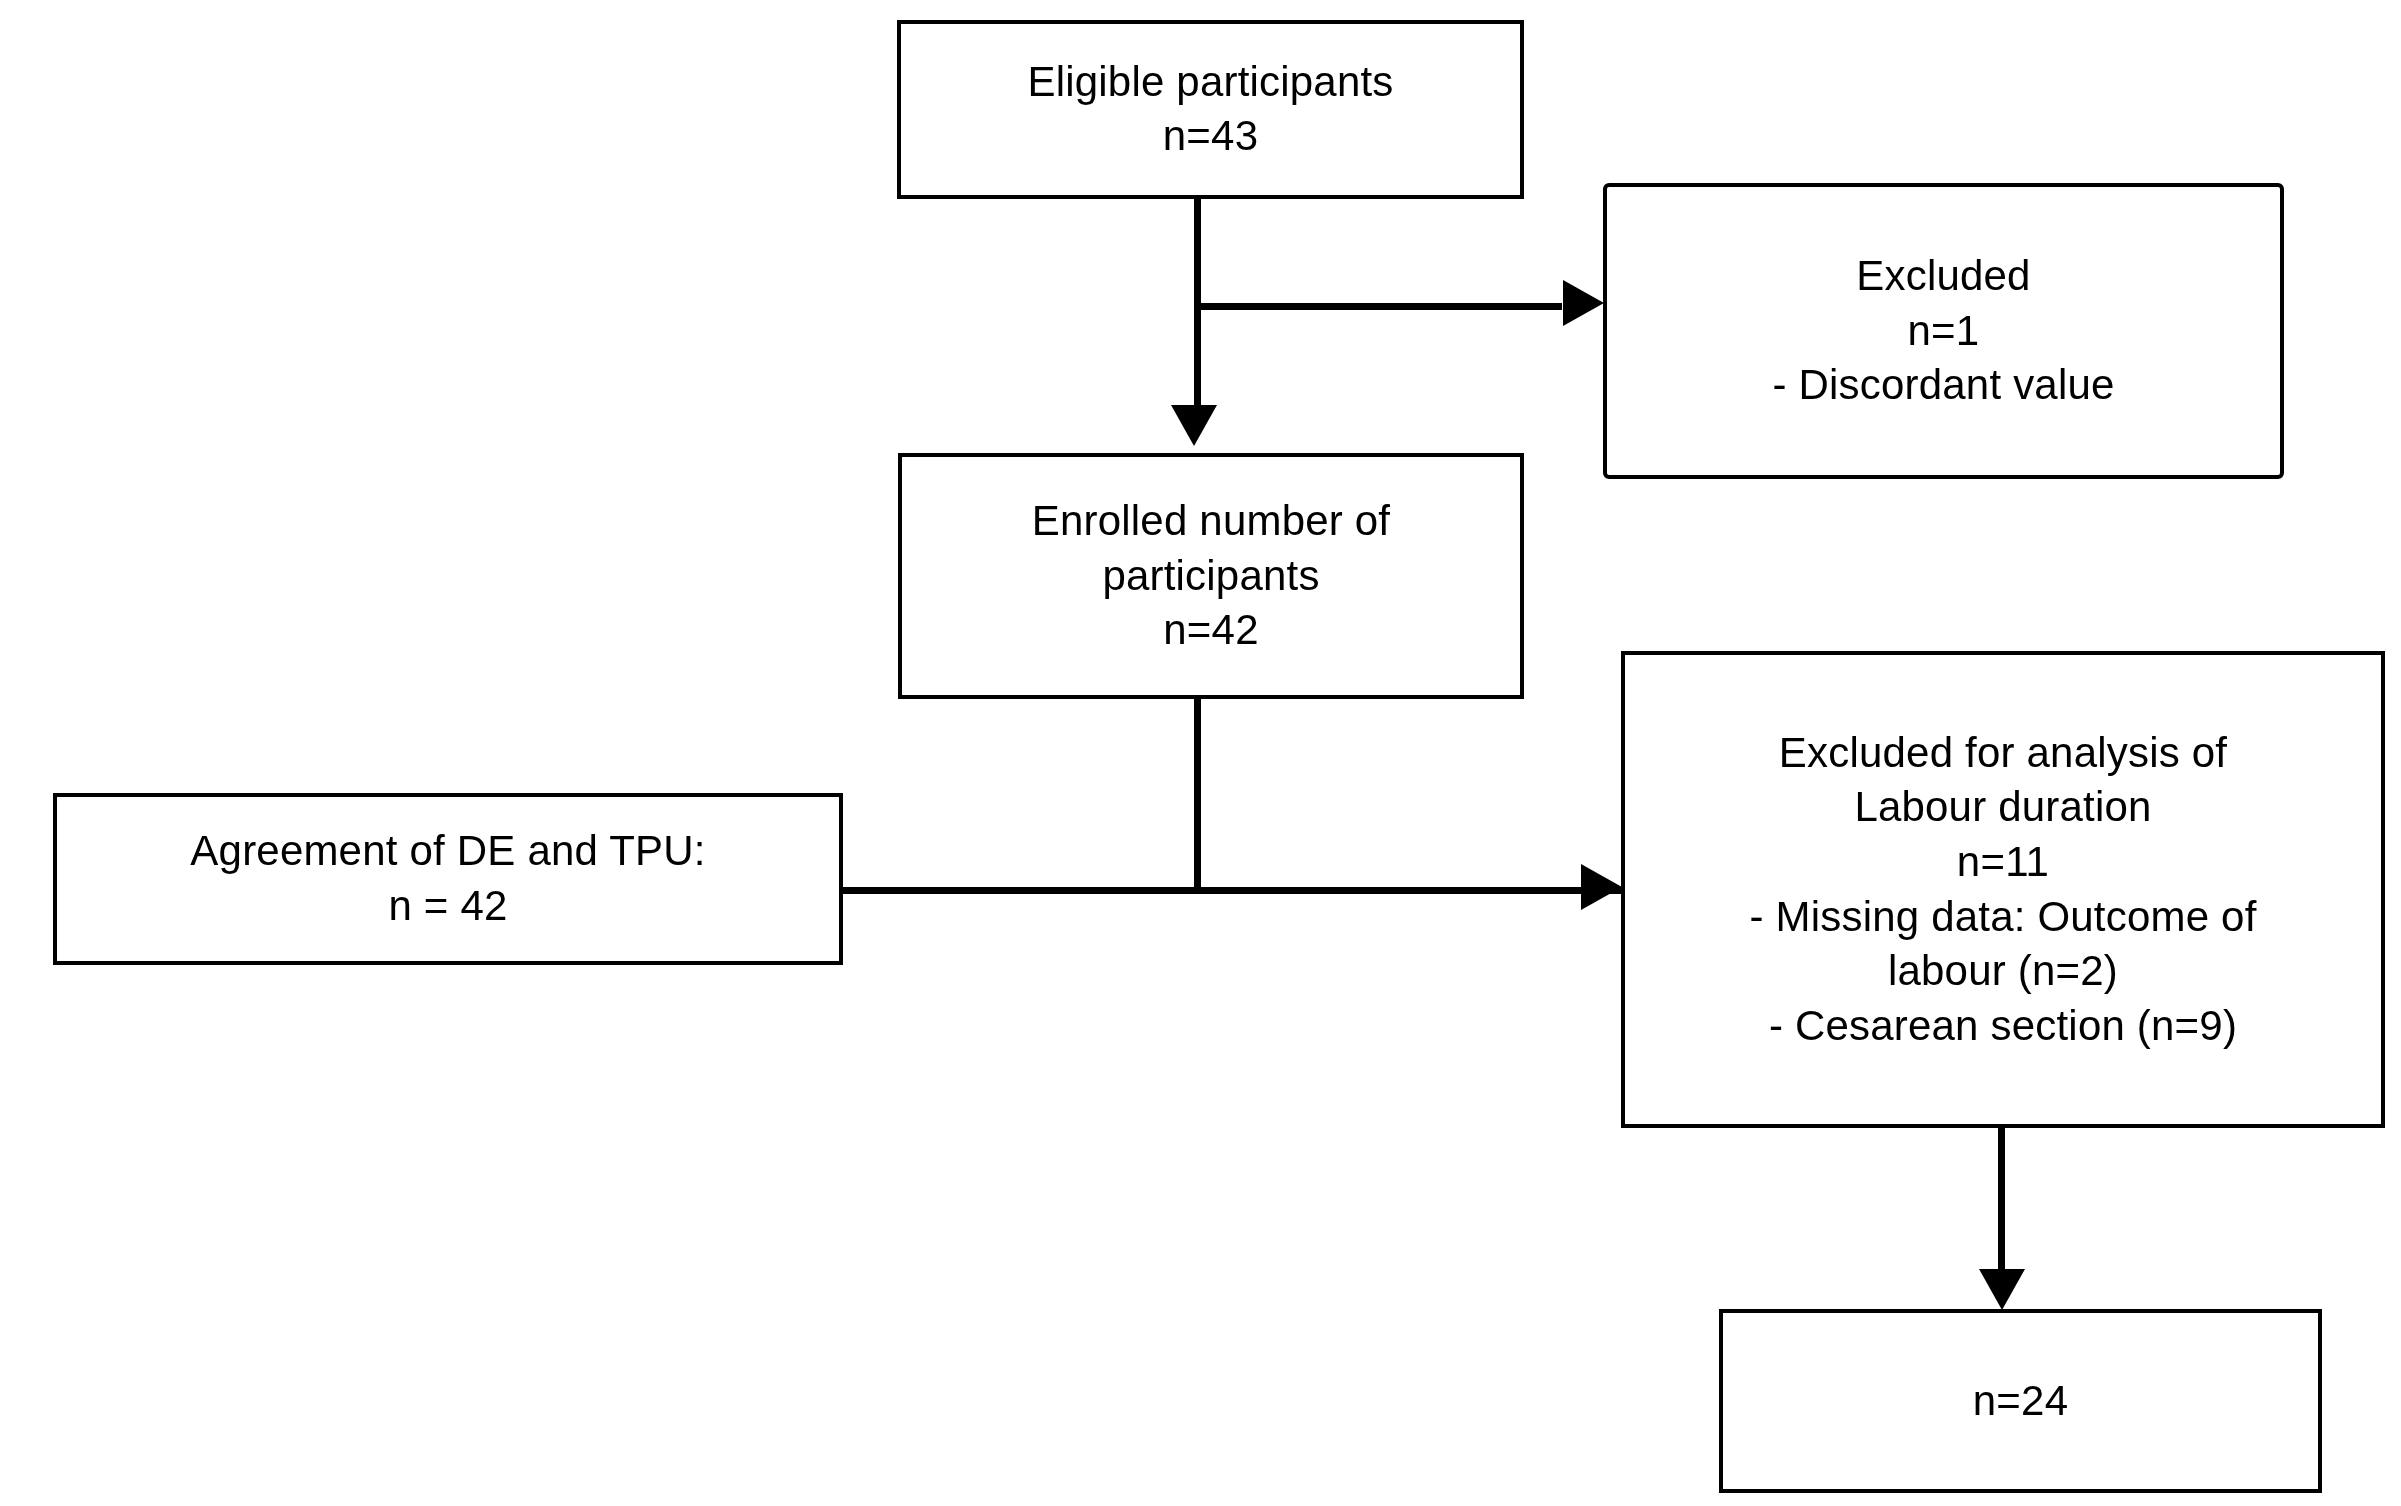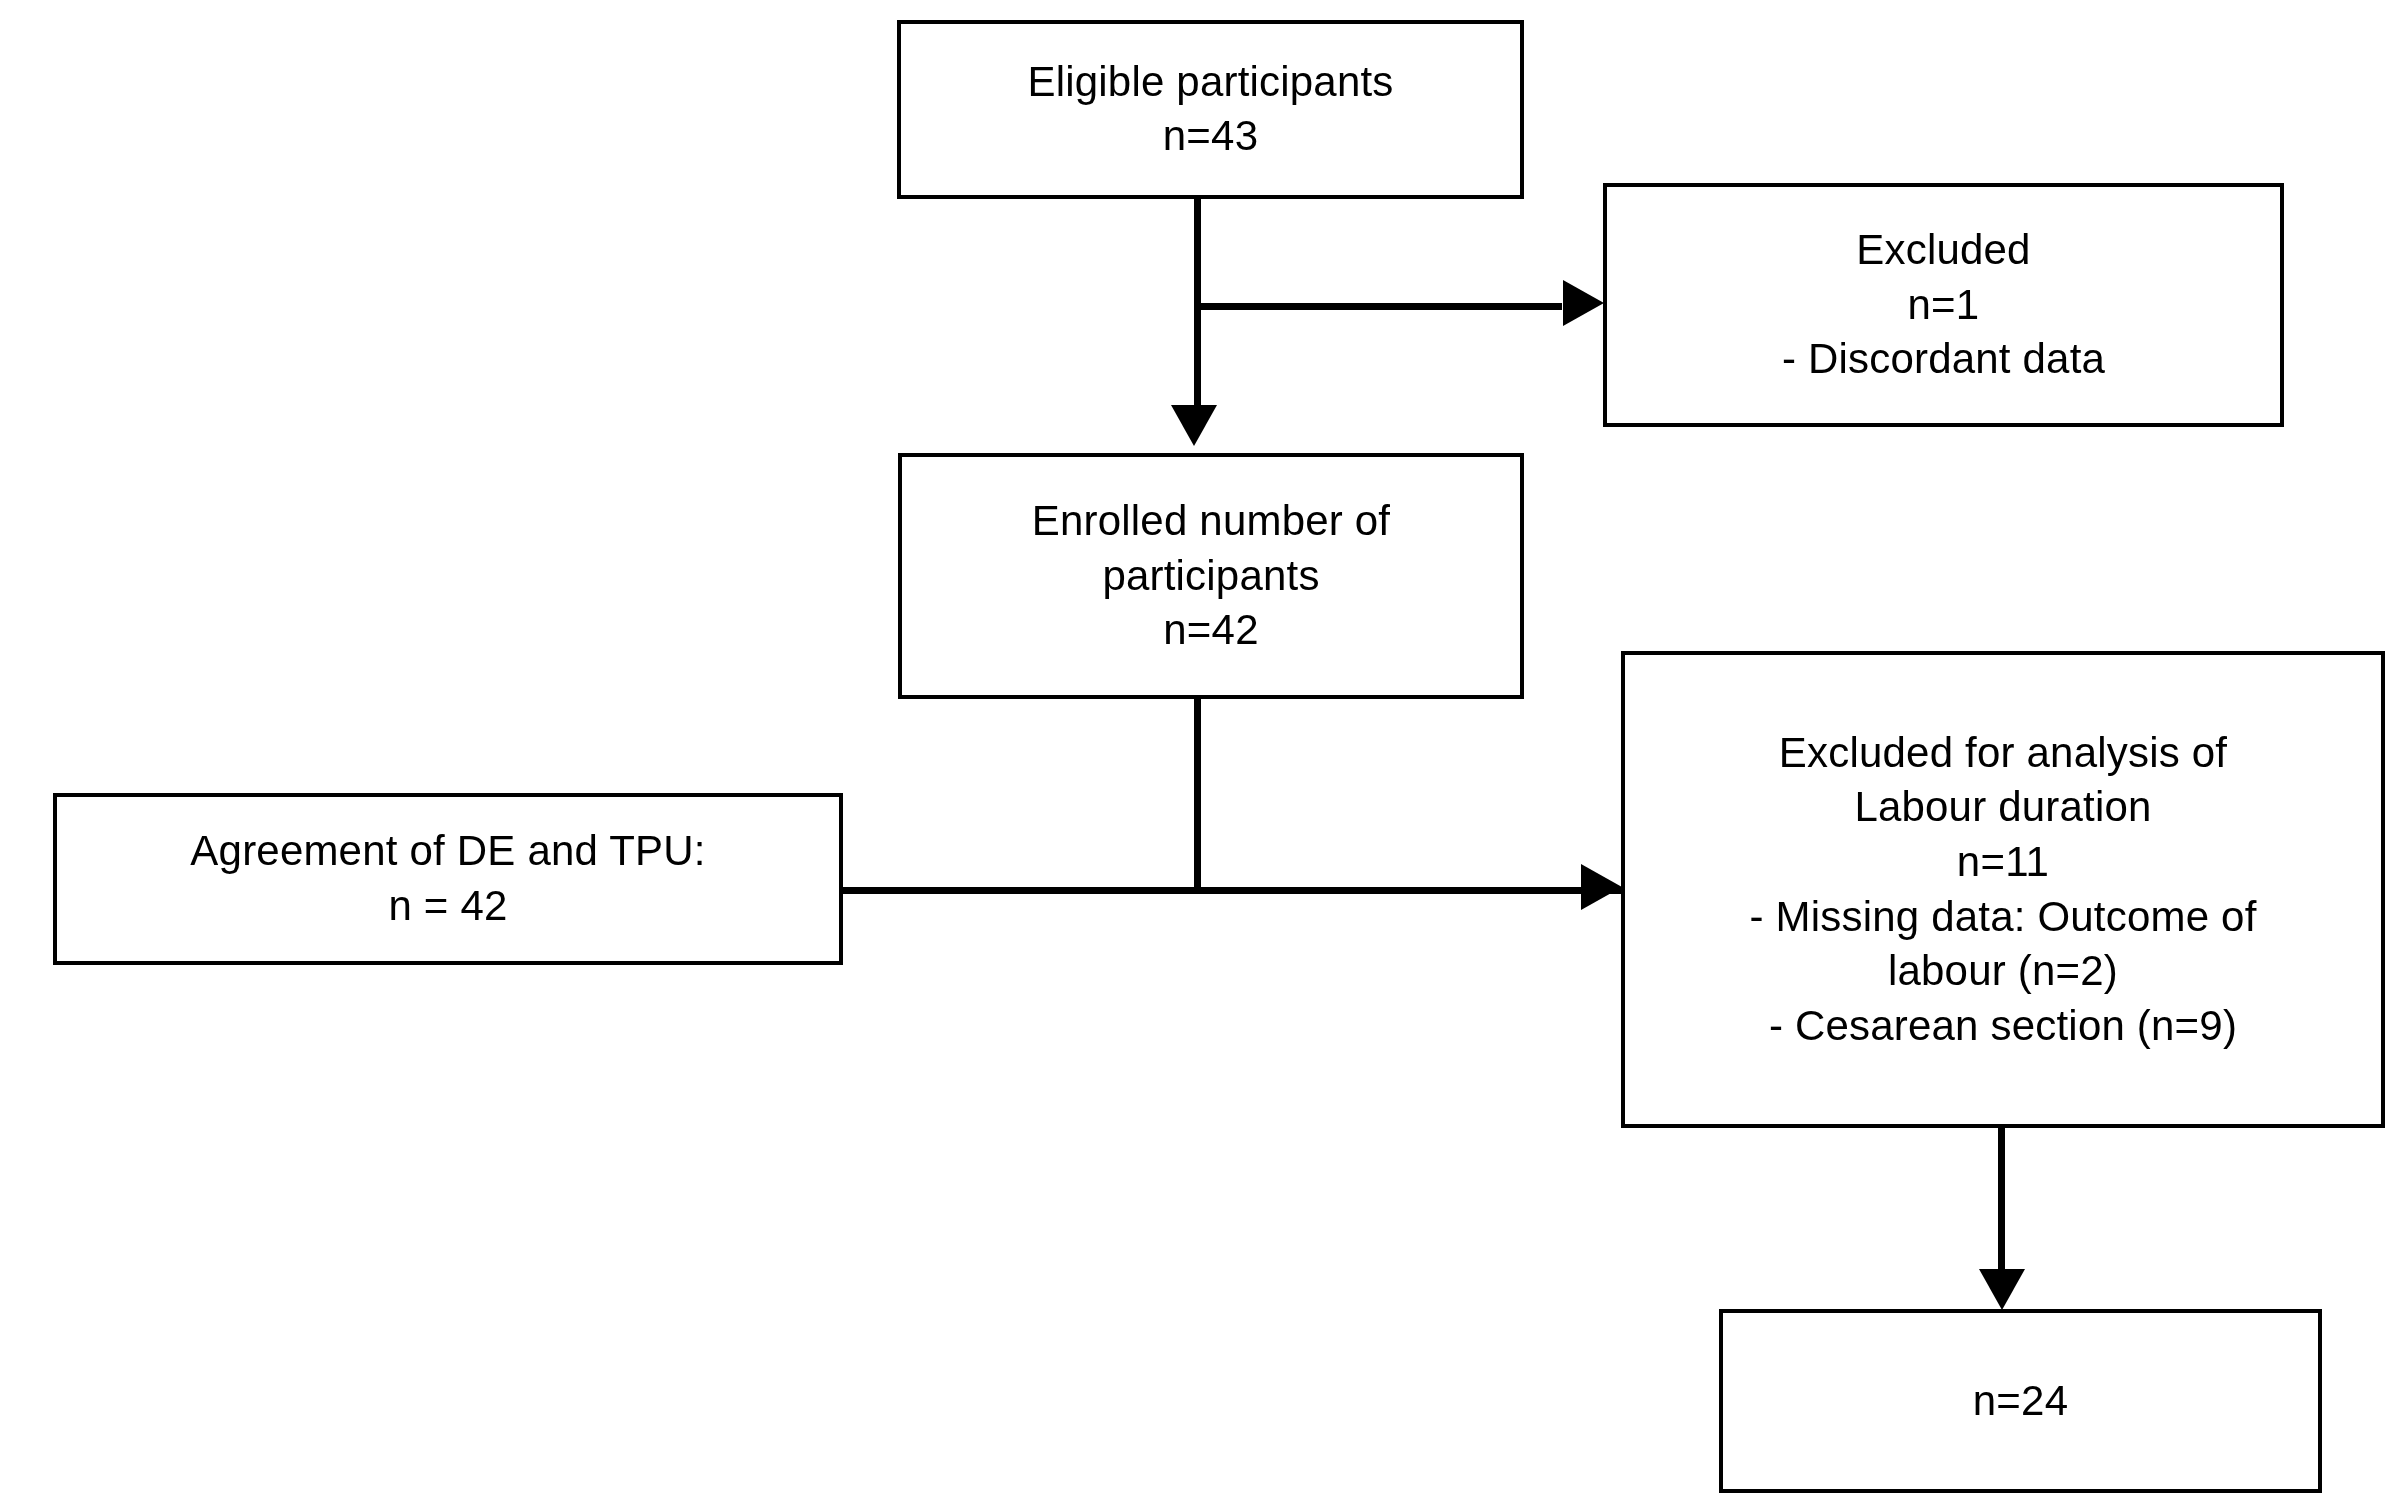--- a/index.html
+++ b/index.html
@@ -36,21 +36,21 @@
     padding: 4.7px 12.5px;
     z-index: 3;
   }
   .node .line {
     display: block;
     white-space: nowrap;
   }
 
   
   #node-eligible       { left: 897px; top: 19.6px;   width: 627px;  height: 179px; }
-  #node-excluded-1     { left: 1603px; top: 183px;  width: 681px;  height: 244px; }
+  #node-excluded-1     { left: 1603px; top: 183px;  width: 681px;  height: 296px; border-radius: 6px; }
   #node-enrolled       { left: 898px; top: 445px;  width: 626px;  height: 246px; margin-top: 8px; }
   #node-agreement      { left: 14px;   top: 793px; width: 790px; height: 172px; margin-left: 39px; }
   #node-excluded-lab   { left: 1621px; top: 651px;  width: 764px;  height: 477px; }
   #node-duration       { left: 1719px; top: 1309px; width: 603px;  height: 184px; }
 
   
   .conn {
     position: absolute;
     background: #000000;
     z-index: 1;
@@ -100,21 +100,21 @@
 <div id="canvas">
 
   <div class="node" id="node-eligible">
     <span class="line">Eligible participants</span>
     <span class="line">n=43</span>
   </div>
 
   <div class="node" id="node-excluded-1">
     <span class="line">Excluded</span>
     <span class="line">n=1</span>
-    <span class="line">- Discordant data</span>
+    <span class="line">- Discordant value</span>
   </div>
 
   <div class="node" id="node-enrolled">
     <span class="line">Enrolled number of</span>
     <span class="line">participants</span>
     <span class="line">n=42</span>
   </div>
 
   <div class="node" id="node-agreement">
     <span class="line">Agreement of DE and TPU:</span>

